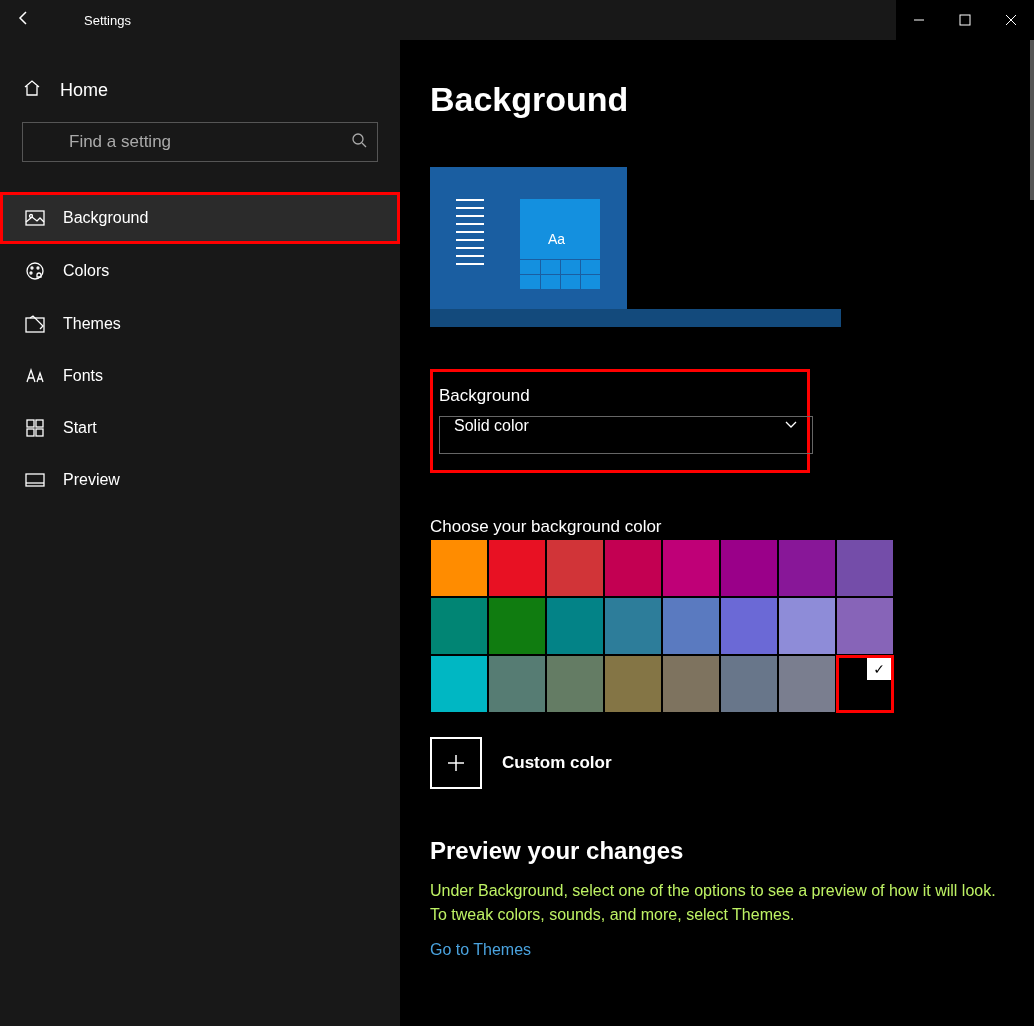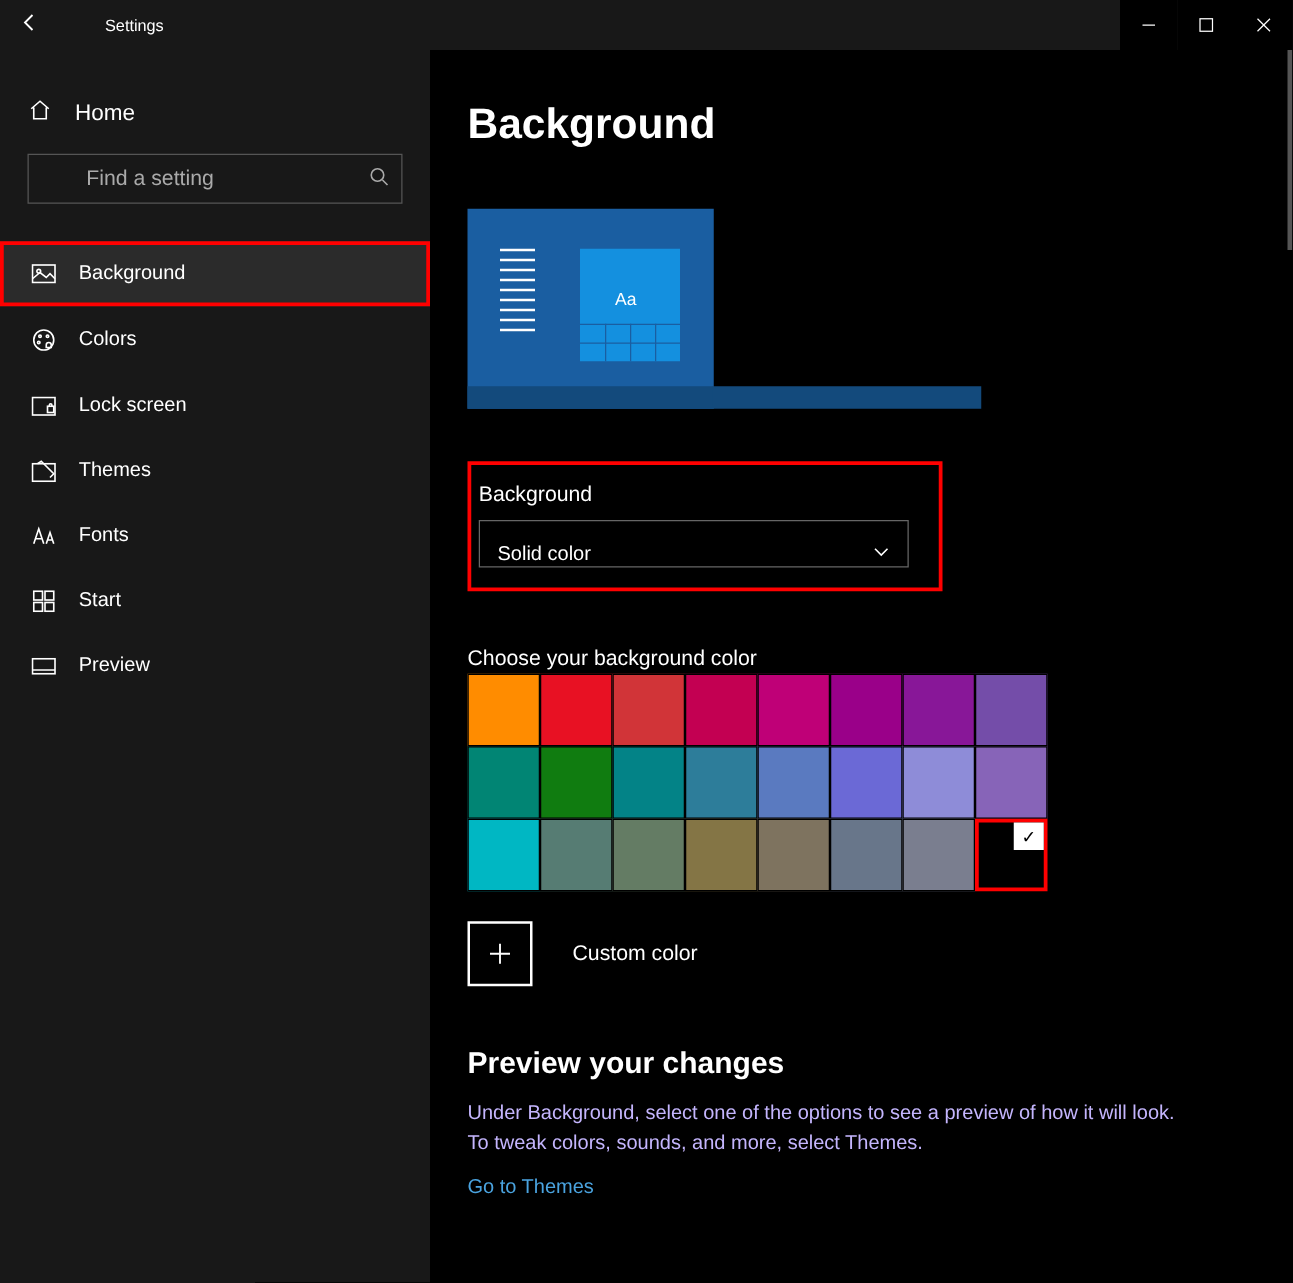--- a/index.html
+++ b/index.html
@@ -9,21 +9,21 @@
   
   .titlebar { height: 40px; display: flex; align-items: center; background: #181818; }
   .titlebar .back { width: 48px; text-align: center; font-size: 16px; color: #fff; cursor: pointer; }
   .titlebar .title { font-size: 13px; padding-left: 36px; flex: 0 0 auto; }
   .titlebar .spacer { flex: 1; }
   .titlebar .ctrl { width: 46px; height: 40px; display:flex; align-items:center; justify-content:center; background:#000; }
   .titlebar .ctrl svg { stroke: #fff; }
 
   
   .body { flex: 1; display: flex; }
-  .sidebar { width: 344px; background: #181818; display:flex; flex-direction:column; padding-top: 30px; }
+  .sidebar { width: 400px; background: #181818; display:flex; flex-direction:column; padding-top: 30px; }
   .main { flex: 1; background: #000; padding: 40px 30px 0 30px; overflow: hidden; position:relative; }
 
   
   .home-row { display:flex; align-items:center; gap:18px; padding: 8px 22px 20px 22px; cursor:pointer; }
   .home-row .lbl { font-size: 18px; }
   .search-wrap { margin: 0 22px 30px 22px; border:1px solid #555; height:40px; display:flex; align-items:center; padding:0 10px; }
   .search-wrap input { flex:1; background:transparent; border:none; outline:none; color:#fff; font-size:17px;margin-left:36px; }
   .search-wrap input::placeholder { color:#aaa; }
   .group-title { font-size:17px; font-weight:600; padding:0 22px 20px 22px; }
   .nav-item { display:flex; align-items:center; gap:18px; padding: 14px 22px; cursor:pointer; font-size:16px; border:3px solid transparent; }
@@ -41,35 +41,35 @@
   .preview-tile .lines span { display:block; width:28px; height:2px; background:#fff; }
   .preview-tile .win { position:absolute; left:70px; top:10px; width:80px; height:90px; background:#1490df; }
   .preview-tile .win::before { content:"Aa"; position:absolute; top:32px; left:28px; font-size:14px; color:#fff;}
   .grid-lines { position:absolute; left:70px; top:70px; width:80px; height:30px; }
   .grid-lines .h { position:absolute; left:0; right:0; height:1px; background:#1a5ea1; }
   .grid-lines .v { position:absolute; top:0; bottom:0; width:1px; background:#1a5ea1; }
 
   .section { margin-top: 44px; }
   .section.highlight { border:3px solid #ff0000; padding:14px 10px 16px 6px; width:380px; margin-top:42px; }
   .section .label { font-size:17px; margin-bottom:10px; }
-  .dropdown { width:344px; height:38px; border:1px solid #666; display:flex; align-items:flex-end; justify-content:space-between; padding:0 14px; cursor:pointer; font-size:16px; }
+  .dropdown { width:374px; height:38px; border:1px solid #666; display:flex; align-items:flex-start; justify-content:space-between; padding:0 14px; cursor:pointer; font-size:16px; }
 
   .color-section { margin-top: 44px; }
   .color-section .label { font-size:17px; margin-bottom:2px; }
   .color-grid { display:flex; flex-wrap:wrap; width:465px; gap:0; }
   .swatch { width:58px; height:58px; border:1px solid #000; cursor:pointer; position:relative; }
   .swatch.selected { border:3px solid #ff0000; }
   .swatch .check { position:absolute; top:0; right:0; width:24px; height:22px; background:#fff; display:flex; align-items:center; justify-content:center; color:#000; font-size:14px;}
 
-  .custom-row { display:flex; align-items:center; gap:32px; margin-top:24px; }
+  .custom-row { display:flex; align-items:center; gap:20px; margin-top:24px;font-weight:bold; }
   .custom-btn { width:52px; height:52px; border:2px solid #fff; display:flex; align-items:center; justify-content:center; cursor:pointer; font-size:22px;}
   .custom-lbl { font-size:17px; }
 
   .preview-title { font-size:24px; font-weight:600; margin-top:48px; margin-bottom:14px;}
-  .preview-text { font-size:16px; color:#c4b5fd; line-height:1.5; max-width:570px; }
+  .preview-text { font-size:16px; color:#bef264; line-height:1.5; max-width:570px; }
   .link { color:#4aa3df; margin-top:14px; font-size:16px; cursor:pointer; display:inline-block;}
 
   .scrollbar { position:absolute; right:0; top:0; width:4px; height:160px; background:#555; }
 </style>
 </head>
 <body>
 
 <div class="titlebar">
   <div class="back">
     <svg width="16" height="16" viewBox="0 0 16 16" fill="none">
@@ -131,30 +131,20 @@
           <span class="icon">
             <svg width="20" height="20" viewBox="0 0 20 20" fill="none" stroke="#fff" stroke-width="1.3">
               <circle cx="10" cy="10" r="8"></circle>
               <circle cx="7" cy="7" r="1"></circle>
               <circle cx="13" cy="7" r="1"></circle>
               <circle cx="6" cy="12" r="1"></circle>
               <path d="M12 14 a2 2 0 0 1 4 0 v2 h-4z"></path>
             </svg>
           </span>
           <span>Colors</span>
-        </div>
-        <div class="nav-item">
-          <span class="icon">
-            <svg width="20" height="16" viewBox="0 0 20 16" fill="none" stroke="#fff" stroke-width="1.3">
-              <rect x="1" y="1" width="18" height="14"></rect>
-              <rect x="13" y="8" width="5" height="5"></rect>
-              <path d="M14.5 8 v-1 a1 1 0 0 1 2 0 v1"></path>
-            </svg>
-          </span>
-          <span>Lock screen</span>
         </div>
         <div class="nav-item">
           <span class="icon">
             <svg width="20" height="18" viewBox="0 0 20 18" fill="none" stroke="#fff" stroke-width="1.3">
               <rect x="1" y="3" width="18" height="14"></rect>
               <path d="M5 3 L8 1 L18 11 L15 14"></path>
             </svg>
           </span>
           <span>Themes</span>
         </div>

